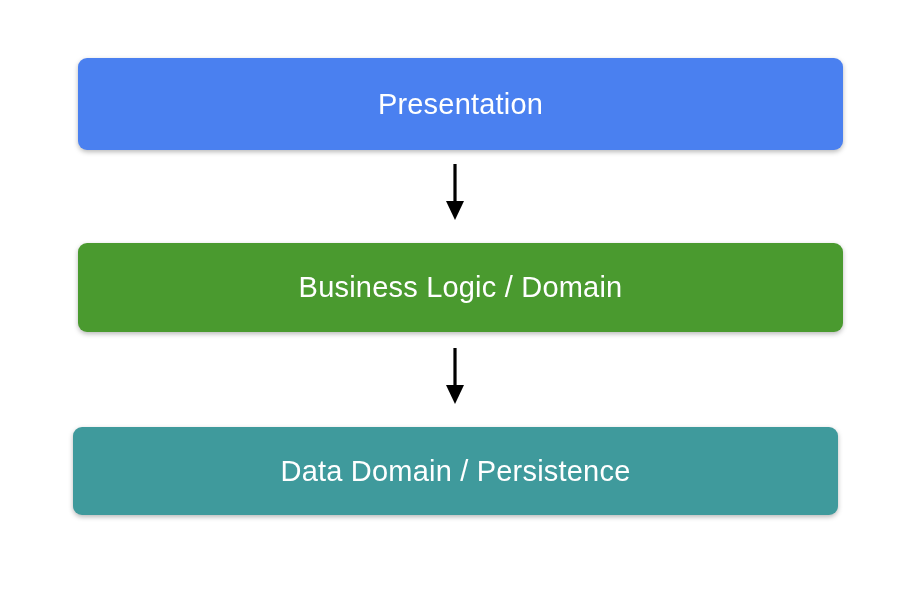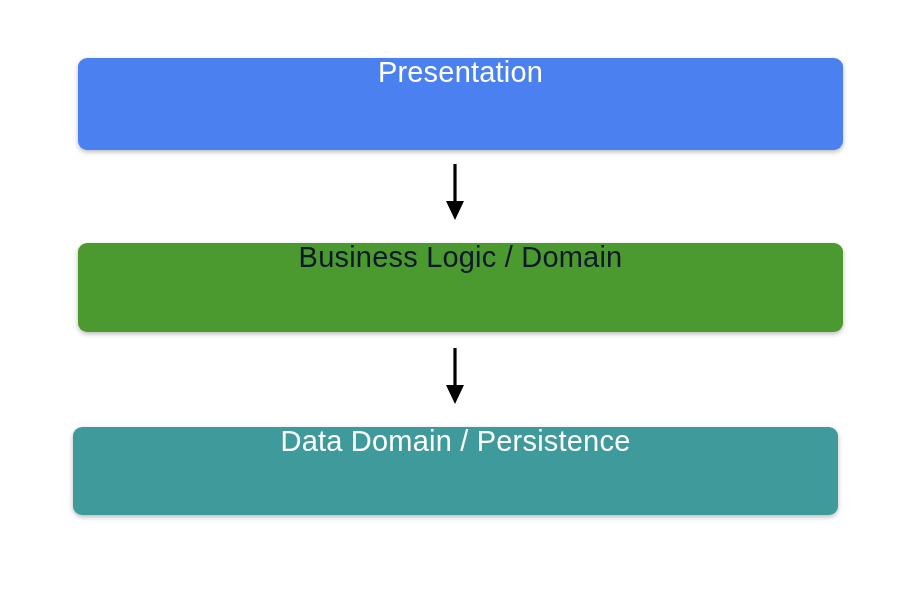--- a/index.html
+++ b/index.html
@@ -18,20 +18,21 @@
     position: relative;
     width: 916px;
     height: 606px;
     background: #ffffff;
   }
   .layer-box {
     position: absolute;
     border-radius: 9px;
     box-shadow: 0 2px 5px rgba(0, 0, 0, 0.28);
     display: flex;
+    align-items: center;
     justify-content: center;
     box-sizing: border-box;
   }
   .layer-label {
     color: #ffffff;
     font-family: "Liberation Sans", sans-serif;
     font-size: 29px;
     font-weight: 400;
     letter-spacing: 0.2px;
     line-height: 1;
@@ -88,21 +89,21 @@
   <div class="layer-box" id="layer-box-presentation" style="background-color: rgb(74, 128, 240);">
     <span class="layer-label" style="color: rgb(255, 255, 255);">Presentation</span>
   </div>
 
   <svg class="flow-arrow" id="flow-arrow-1" viewBox="0 0 50 66" xmlns="http://www.w3.org/2000/svg">
     <line class="arrow-stroke" x1="25" y1="4" x2="25" y2="43" style="stroke: rgb(0, 0, 0);"></line>
     <polygon class="arrow-head" points="16,41 34,41 25,60" style="fill: rgb(0, 0, 0);"></polygon>
   </svg>
 
   <div class="layer-box" id="layer-box-business" style="background-color: rgb(74, 154, 47);">
-    <span class="layer-label" style="color: #0f172a;">Business Logic / Domain</span>
+    <span class="layer-label" style="color: #ffffff;">Business Logic / Domain</span>
   </div>
 
   <svg class="flow-arrow" id="flow-arrow-2" viewBox="0 0 50 66" xmlns="http://www.w3.org/2000/svg">
     <line class="arrow-stroke" x1="25" y1="4" x2="25" y2="43" style="stroke: rgb(0, 0, 0);"></line>
     <polygon class="arrow-head" points="16,41 34,41 25,60" style="fill: rgb(0, 0, 0);"></polygon>
   </svg>
 
   <div class="layer-box" id="layer-box-data" style="background-color: rgb(63, 154, 156);">
     <span class="layer-label" style="color: rgb(255, 255, 255);">Data Domain / Persistence</span>
   </div>

